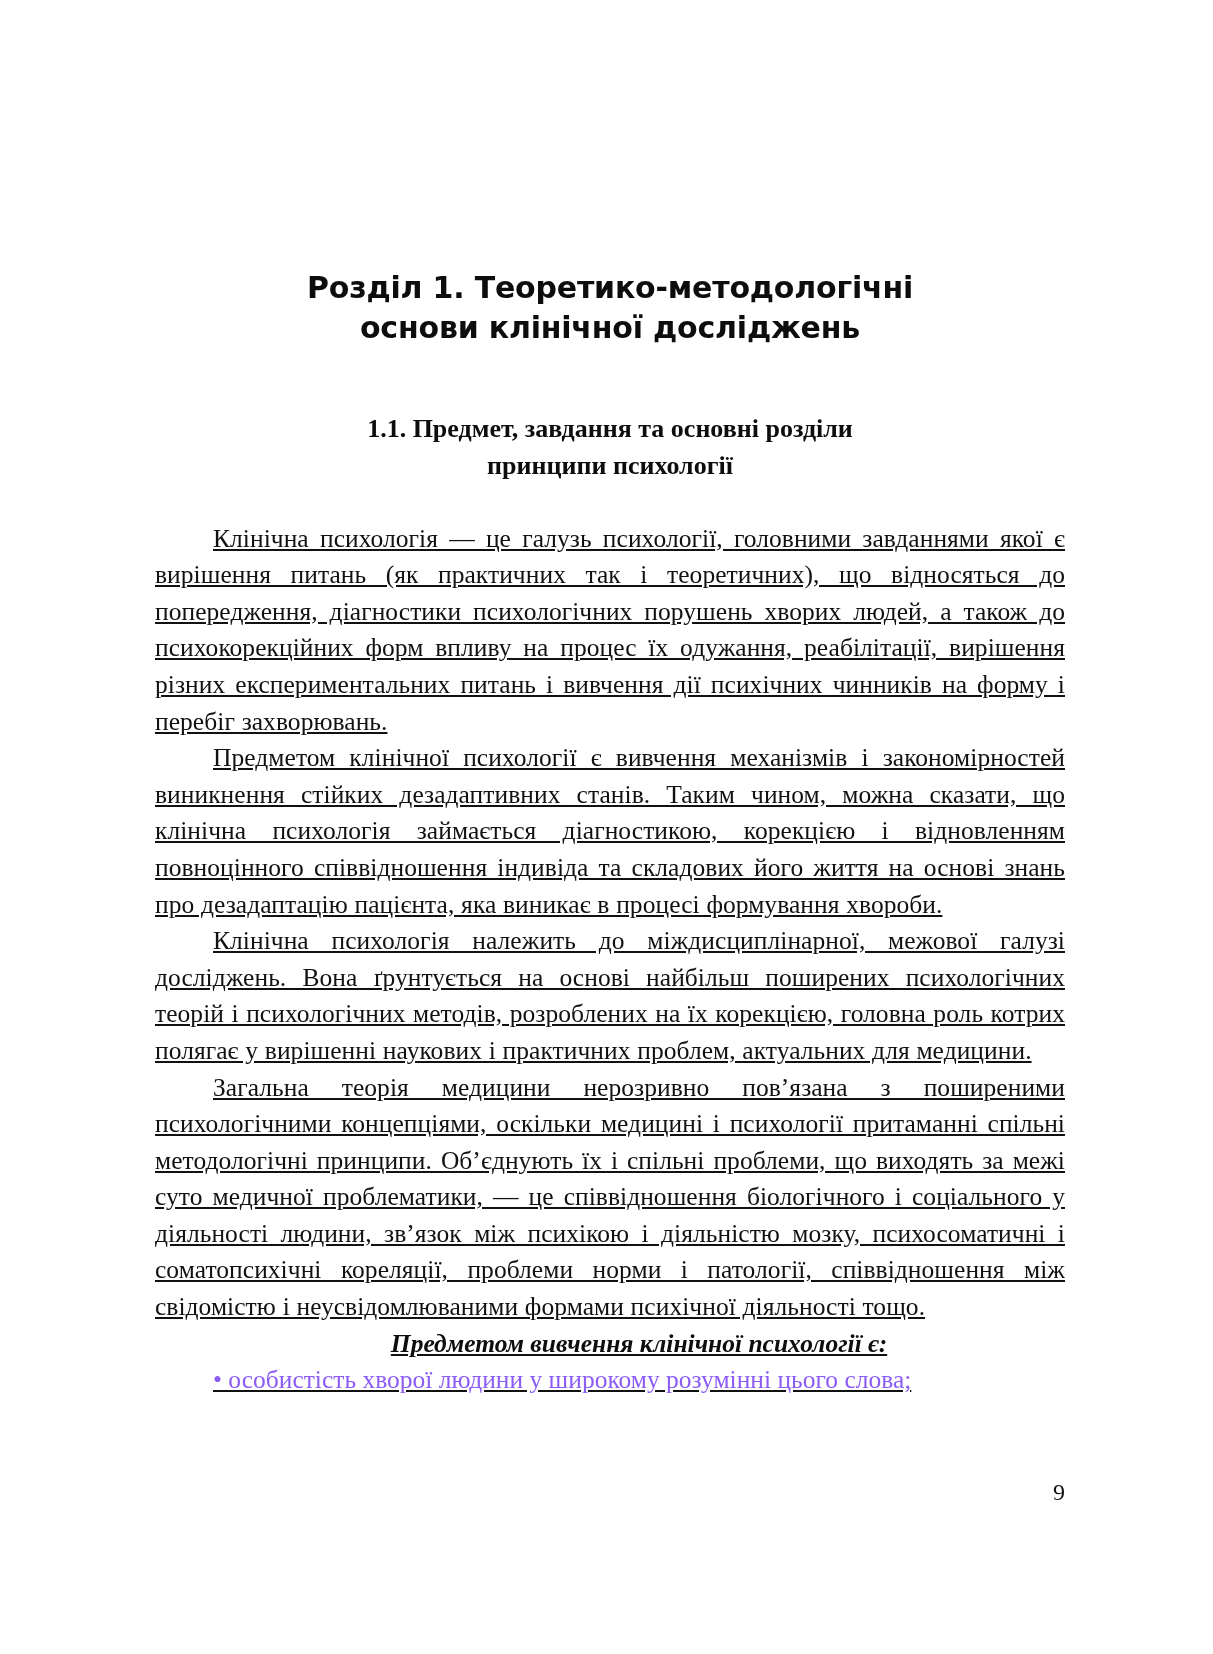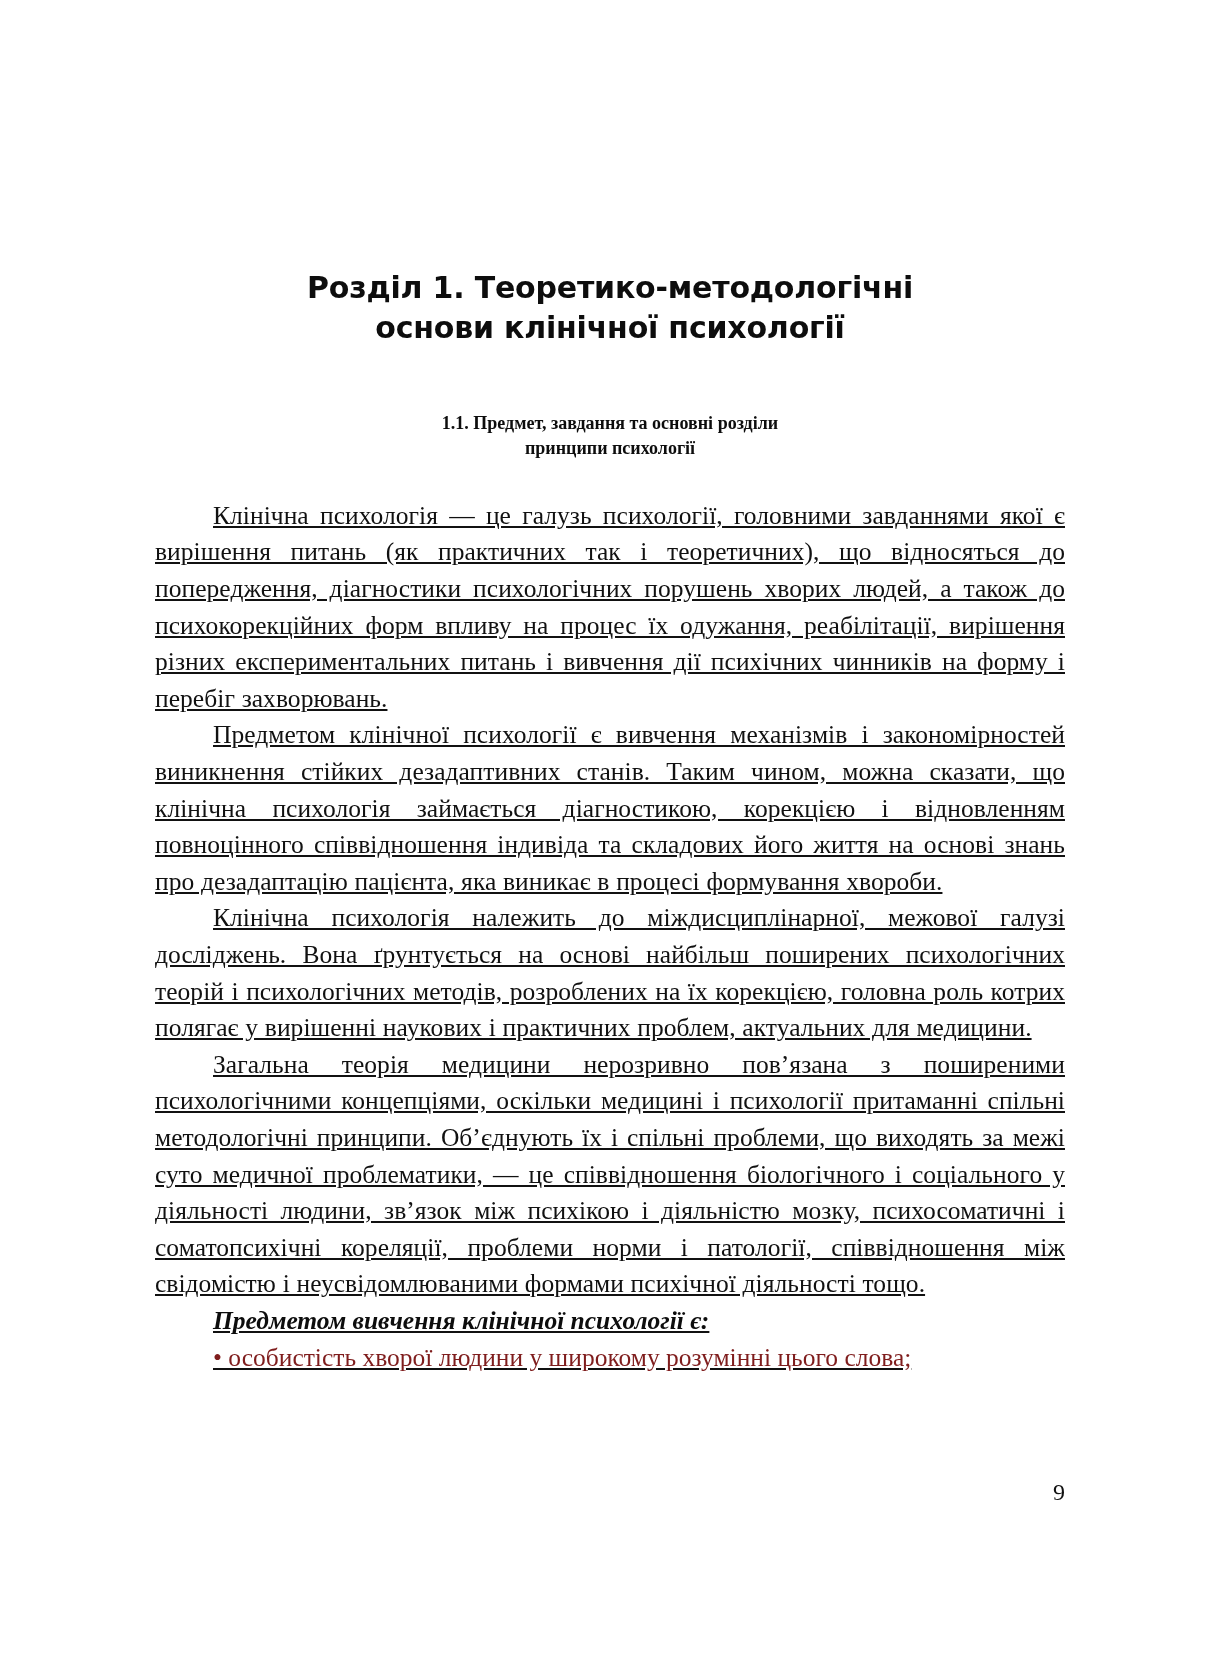--- a/index.html
+++ b/index.html
@@ -34,21 +34,21 @@
     letter-spacing: -0.2px;
     color: #0d0d0d;
     margin: 0;
   }
   .chapter-title .line {
     display: block;
   }
   .section-title {
     font-family: "Liberation Serif", "DejaVu Serif", serif;
     font-weight: bold;
-    font-size: 18px;
+    font-size: 26px;
     text-align: center;
     line-height: 1.42;
     color: #0d0d0d;
     margin: 0;
     padding-top: 63px;
   }
   .section-title .line {
     display: block;
   }
   .body-text {
@@ -67,49 +67,50 @@
     word-spacing: 0.3px;
   }
   .lead-in {
     margin: 0;
     font-size: 25.5px;
     line-height: 36.6px;
     font-weight: bold;
     font-style: italic;
     text-indent: 58px;
     color: #0d0d0d;
+    text-align: center;
   }
   .bullet-para {
     margin: 0;
     font-size: 25.5px;
     line-height: 36.6px;
     text-align: justify;
     text-align-last: left;
     text-indent: 58px;
-    color: #7f1d1d;
+    color: #8b5cf6;
   }
   .page-number {
     position: absolute;
     right: 148px;
     bottom: 148px;
     font-family: "Liberation Serif", "DejaVu Serif", serif;
     font-size: 24px;
     color: #111111;
   }
 </style>
 </head>
 <body>
 
 <div class="page">
 
   <div class="content">
 
     <h1 class="chapter-title">
       <span class="line">Розділ 1. Теоретико-методологічні</span>
-      <span class="line">основи клінічної психології</span>
+      <span class="line">основи клінічної досліджень</span>
     </h1>
 
     <h2 class="section-title">
       <span class="line">1.1. Предмет, завдання та основні розділи</span>
       <span class="line">принципи психології</span>
     </h2>
 
     <div class="body-text">
       <p class="para">Клінічна психологія — це галузь психології, головними завданнями якої є вирішення питань (як практичних так і теоретичних), що відносяться до попередження, діагностики психологічних порушень хворих людей, а також до психокорекційних форм впливу на процес їх одужання, реабілітації, вирішення різних експериментальних питань і вивчення дії психічних чинників на форму і перебіг захворювань.</p>
       <p class="para">Предметом клінічної психології є вивчення механізмів і закономірностей виникнення стійких дезадаптивних станів. Таким чином, можна сказати, що клінічна психологія займається діагностикою, корекцією і відновленням повноцінного співвідношення індивіда та складових його життя на основі знань про дезадаптацію пацієнта, яка виникає в процесі формування хвороби.</p>

